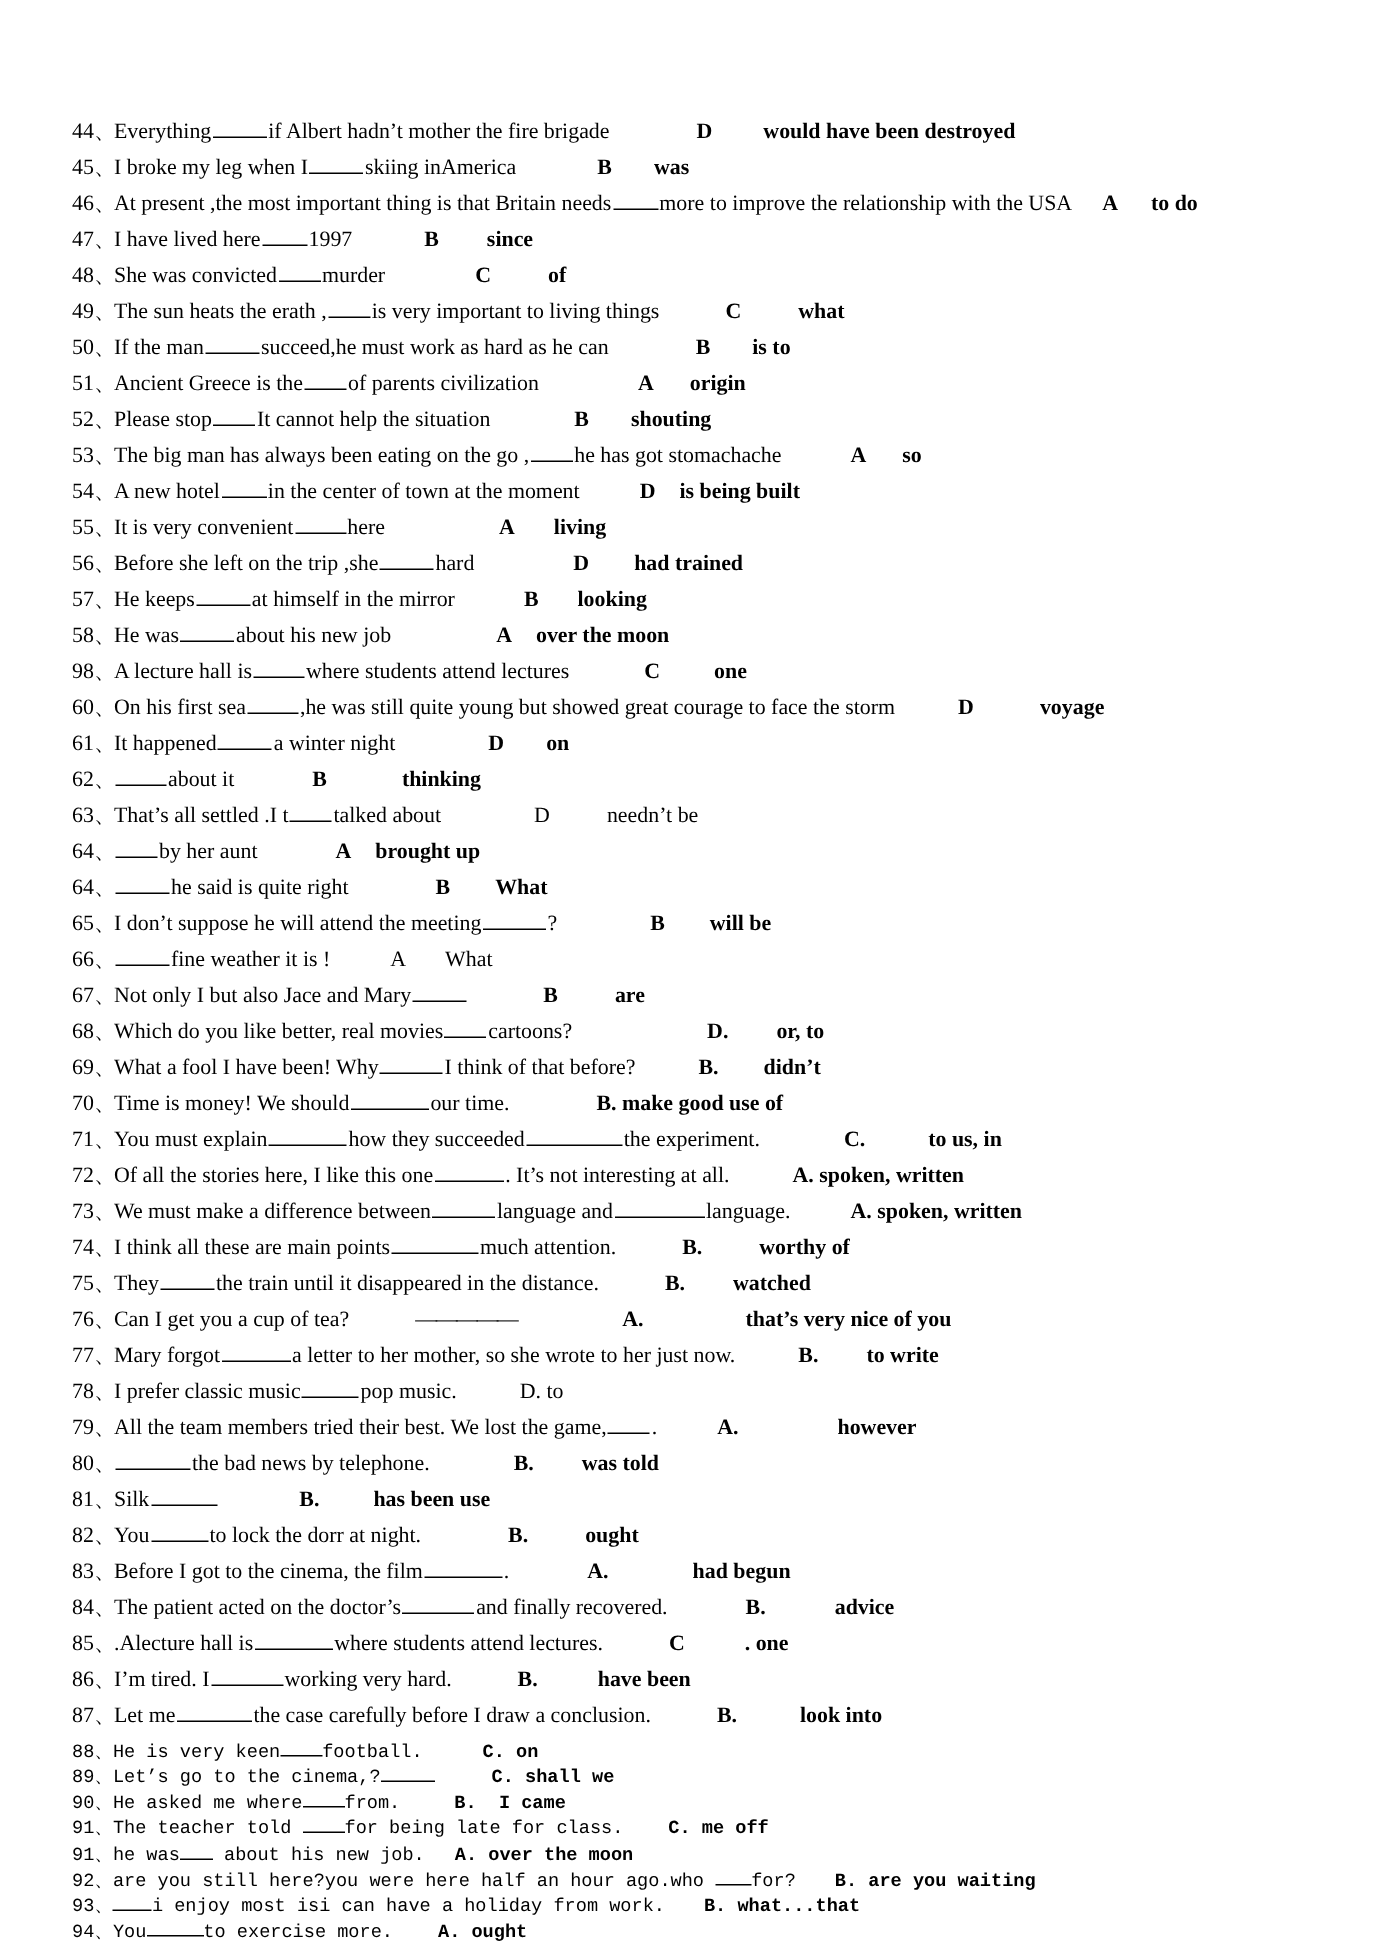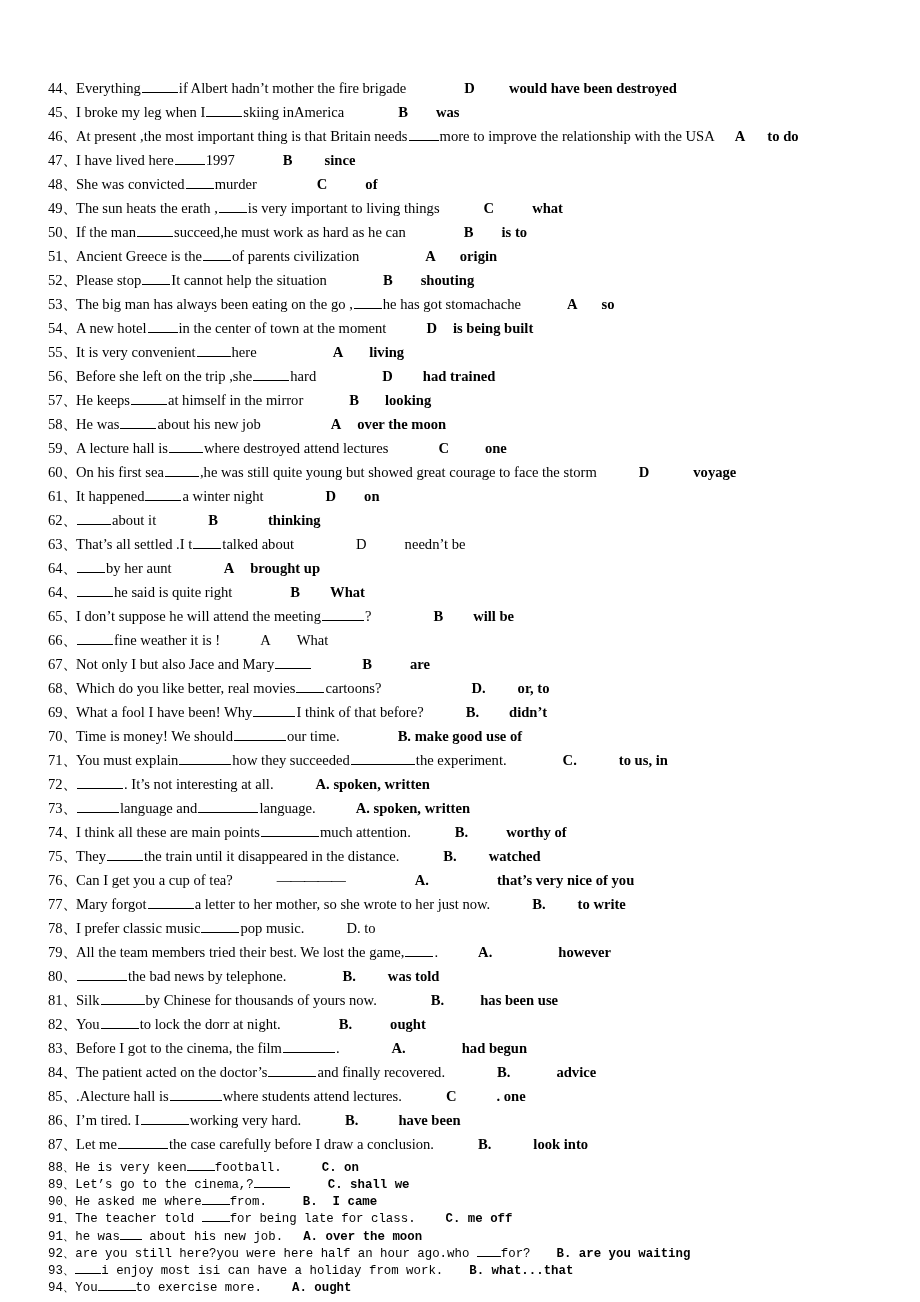--- a/index.html
+++ b/index.html
@@ -251,24 +251,24 @@
         <span class="q-num">58、</span>
         <span class="q-stem">He was </span>
         <span class="blank" style="width: 36px;"></span>
         <span class="q-stem">about his new job</span>
         <span class="q-gapA" style="width: 70px;"></span>
         <span class="q-ans-letter">A</span>
         <span class="q-gapA" style="width: 16px;"></span>
         <span class="q-ans-text">over the moon</span>
       </div>
       <div class="q-row">
-        <span class="q-num">59、</span>
+        <span class="q-num">98、</span>
         <span class="q-stem">A lecture hall is </span>
         <span class="blank" style="width: 34px;"></span>
-        <span class="q-stem">where destroyed attend lectures</span>
+        <span class="q-stem">where students attend lectures</span>
         <span class="q-gapA" style="width: 50px;"></span>
         <span class="q-ans-letter">C</span>
         <span class="q-gapA" style="width: 36px;"></span>
         <span class="q-ans-text">one</span>
       </div>
       <div class="q-row">
         <span class="q-num">60、</span>
         <span class="q-stem">On his first sea </span>
         <span class="blank" style="width: 34px;"></span>
         <span class="q-stem">,he was still quite young but showed great courage to face the storm</span>
@@ -387,27 +387,29 @@
         <span class="q-stem">how they succeeded </span>
         <span class="blank" style="width: 64px;"></span>
         <span class="q-stem">the experiment.</span>
         <span class="q-gapA" style="width: 56px;"></span>
         <span class="q-ans-letter">C.</span>
         <span class="q-gapA" style="width: 42px;"></span>
         <span class="q-ans-text">to us, in</span>
       </div>
       <div class="q-row">
         <span class="q-num">72、</span>
+        <span class="q-stem">Of all the stories here, I like this one </span>
         <span class="blank" style="width: 46px;"></span>
         <span class="q-stem">. It’s not interesting at all.</span>
         <span class="q-gapA" style="width: 42px;"></span>
         <span class="q-ans-text">A. spoken, written</span>
       </div>
       <div class="q-row">
         <span class="q-num">73、</span>
+        <span class="q-stem">We must make a difference between </span>
         <span class="blank" style="width: 42px;"></span>
         <span class="q-stem">language and </span>
         <span class="blank" style="width: 60px;"></span>
         <span class="q-stem">language.</span>
         <span class="q-gapA" style="width: 40px;"></span>
         <span class="q-ans-text">A. spoken, written</span>
       </div>
       <div class="q-row">
         <span class="q-num">74、</span>
         <span class="q-stem">I think all these are main points </span>
@@ -472,21 +474,20 @@
         <span class="q-stem">the bad news by telephone.</span>
         <span class="q-gapA" style="width: 56px;"></span>
         <span class="q-ans-letter">B.</span>
         <span class="q-gapA" style="width: 32px;"></span>
         <span class="q-ans-text">was told</span>
       </div>
       <div class="q-row">
         <span class="q-num">81、</span>
         <span class="q-stem">Silk </span>
         <span class="blank" style="width: 44px;"></span>
-        <span class="q-stem">by Chinese for thousands of yours now.</span>
         <span class="q-gapA" style="width: 54px;"></span>
         <span class="q-ans-letter">B.</span>
         <span class="q-gapA" style="width: 36px;"></span>
         <span class="q-ans-text">has been use</span>
       </div>
       <div class="q-row">
         <span class="q-num">82、</span>
         <span class="q-stem">You </span>
         <span class="blank" style="width: 38px;"></span>
         <span class="q-stem">to lock the dorr at night.</span>

